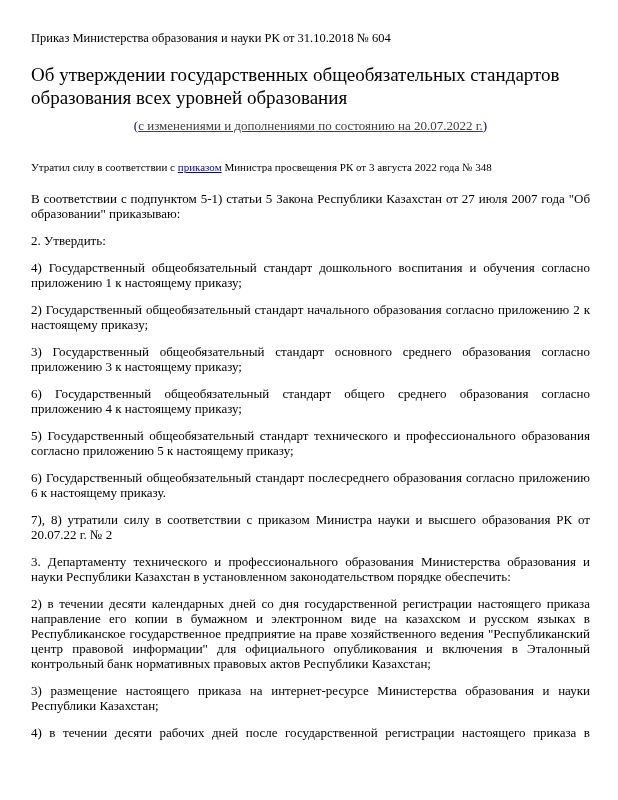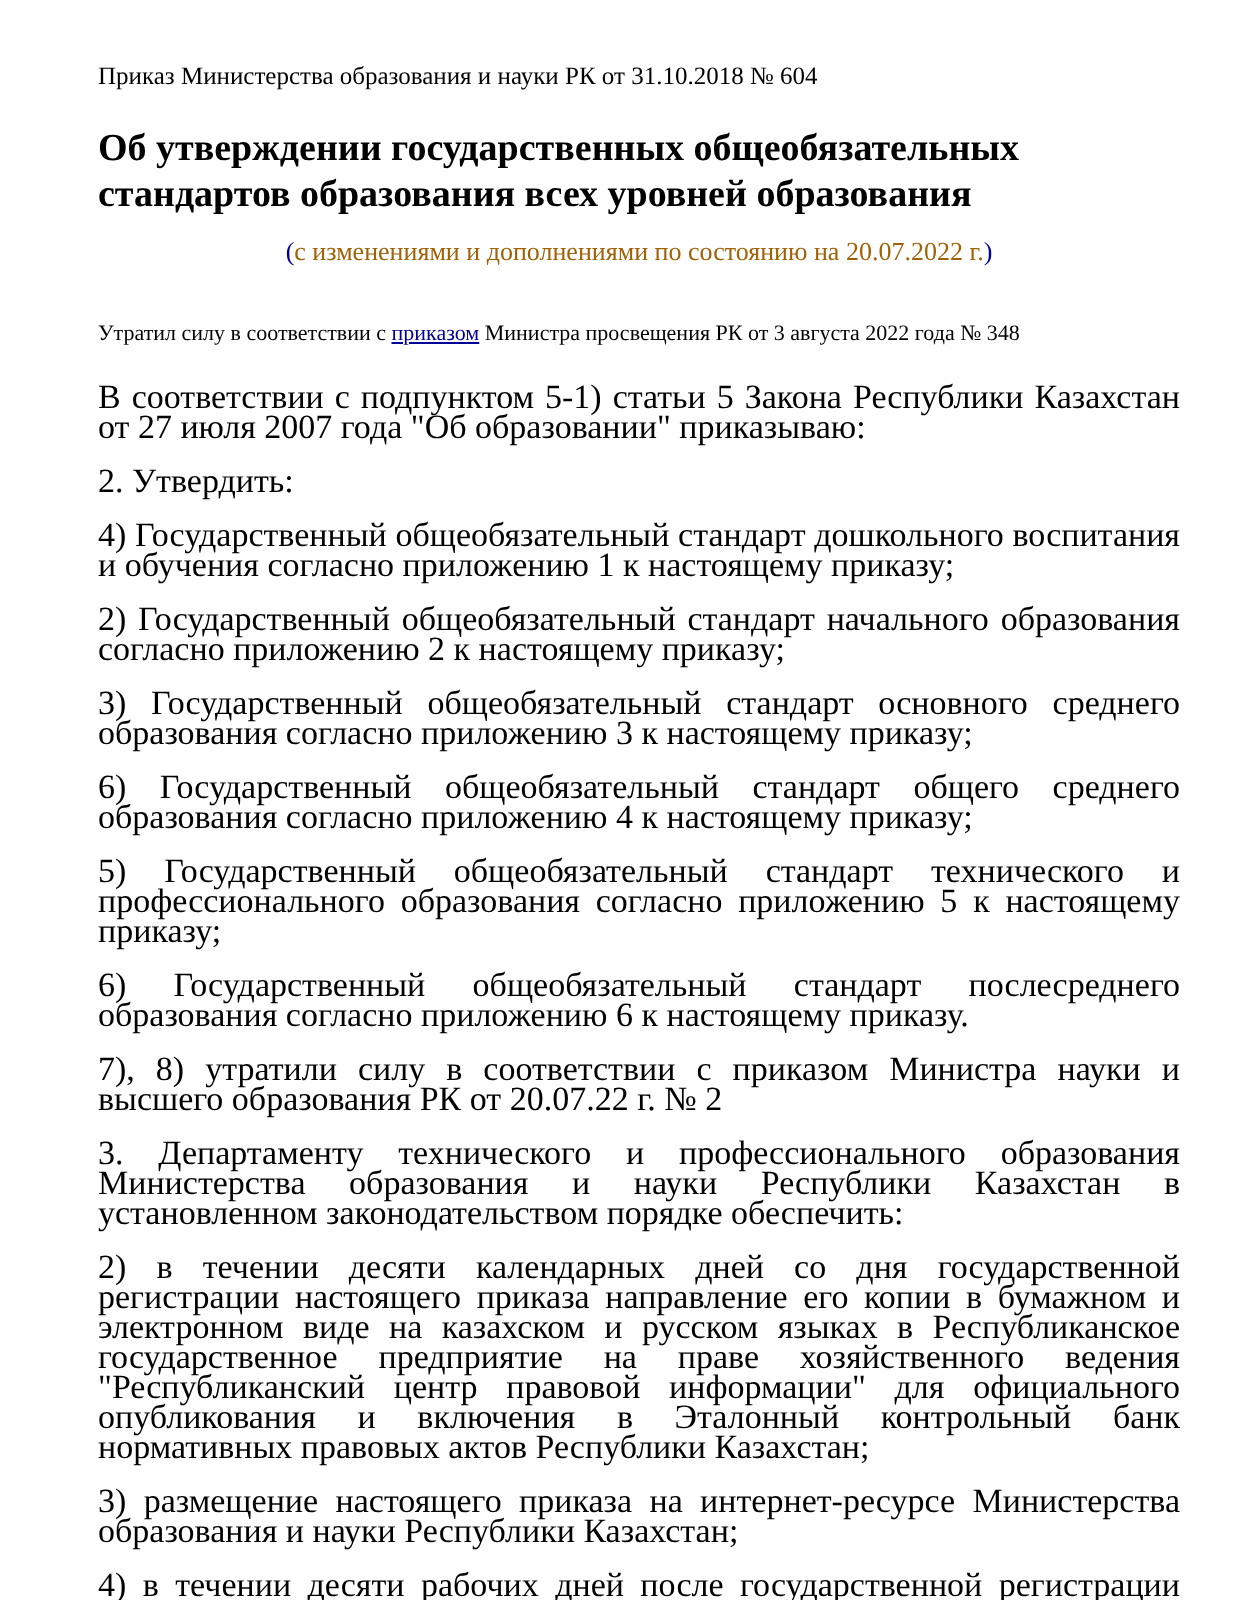--- a/index.html
+++ b/index.html
@@ -11,61 +11,62 @@
     width: 618px;
     height: 800px;
     overflow: hidden;
     font-family: "Liberation Serif", serif;
     color: #000000;
   }
   .page {
     box-sizing: border-box;
     width: 618px;
     height: 800px;
-    padding: 31px 28px 0 49px;
+    padding: 31px 28px 0 31px;
   }
   .doc-header {
     font-size: 12.5px;
     line-height: 15px;
     text-align: left;
   }
   .doc-title {
     font-size: 19px;
     line-height: 23px;
-    font-weight: bold;
+    font-weight: normal;
     margin: 17px 0 0 0;
     text-align: left;
   }
   .amendments {
     margin-top: 9px;
     font-size: 13px;
     line-height: 16px;
     text-align: center;
     color: #000099;
   }
   .amendments a {
-    color: #a16207;
+    color: #404040;
+    text-decoration: underline;
     cursor: pointer;
   }
   .repeal-note {
     margin-top: 27px;
     font-size: 11px;
     line-height: 13px;
     text-align: left;
   }
   .repeal-note a {
     color: #000099;
     text-decoration: underline;
     cursor: pointer;
   }
   .content {
     margin-top: 17px;
   }
   .content p {
-    font-size: 17px;
+    font-size: 13px;
     line-height: 15px;
     text-align: justify;
     margin: 12px 0 0 0;
   }
   .content p:first-child {
     margin-top: 0;
   }
   .content p.cut-line {
     text-align-last: justify;
   }

